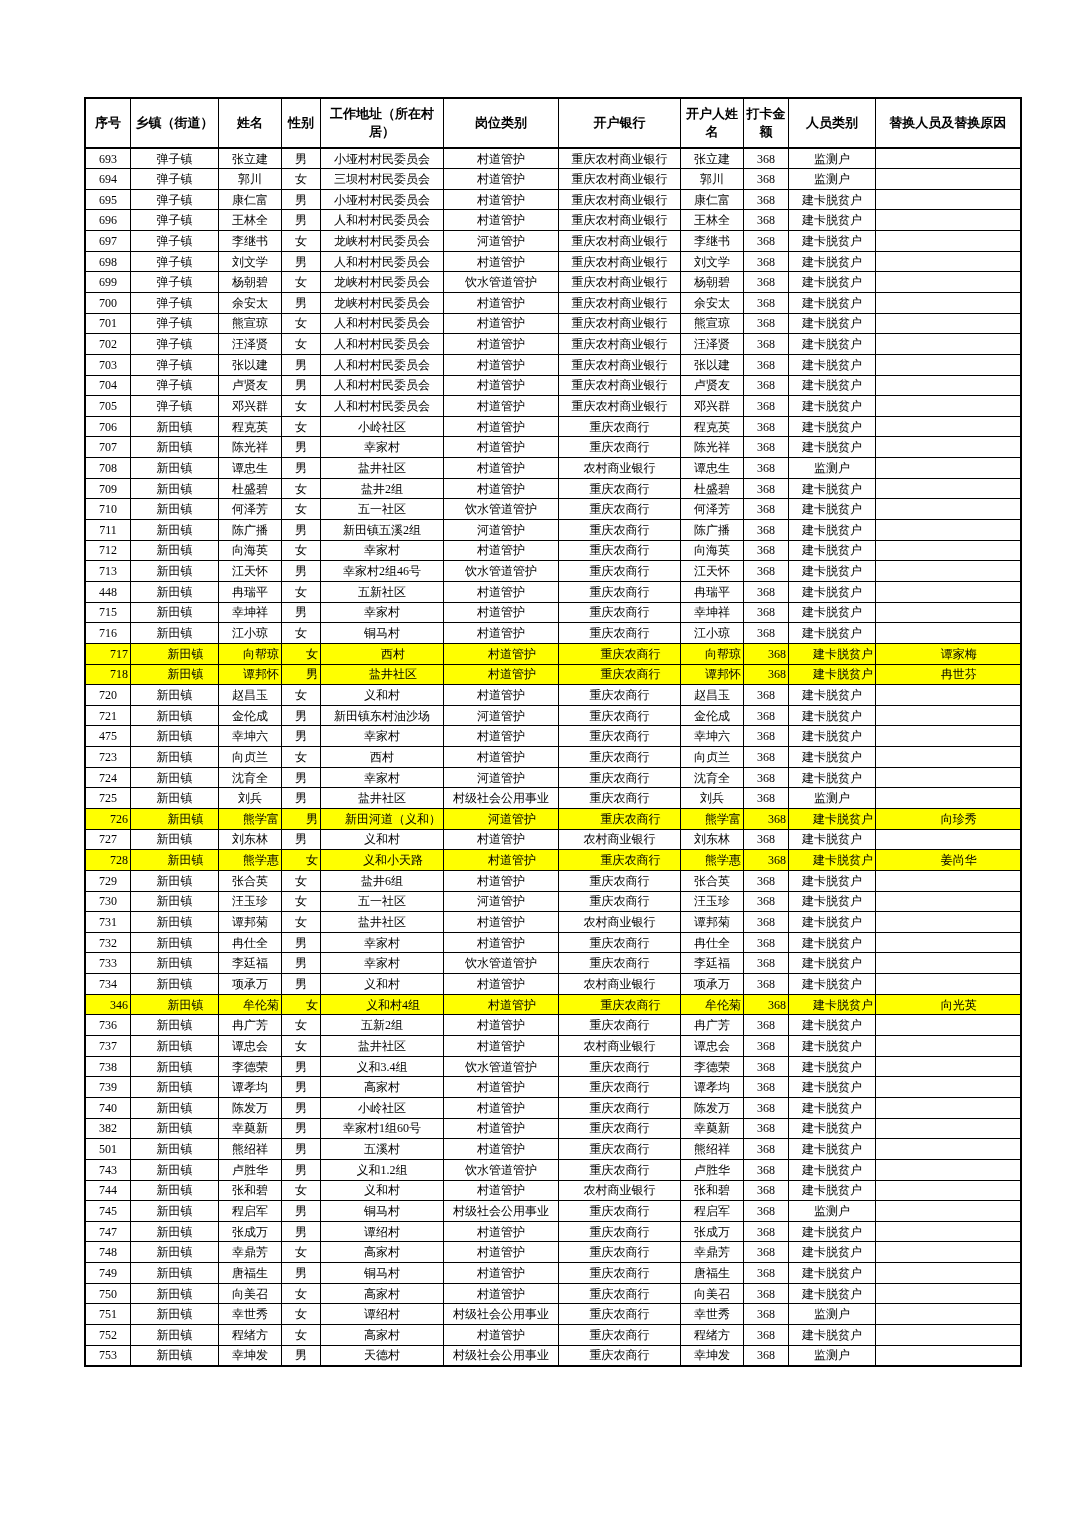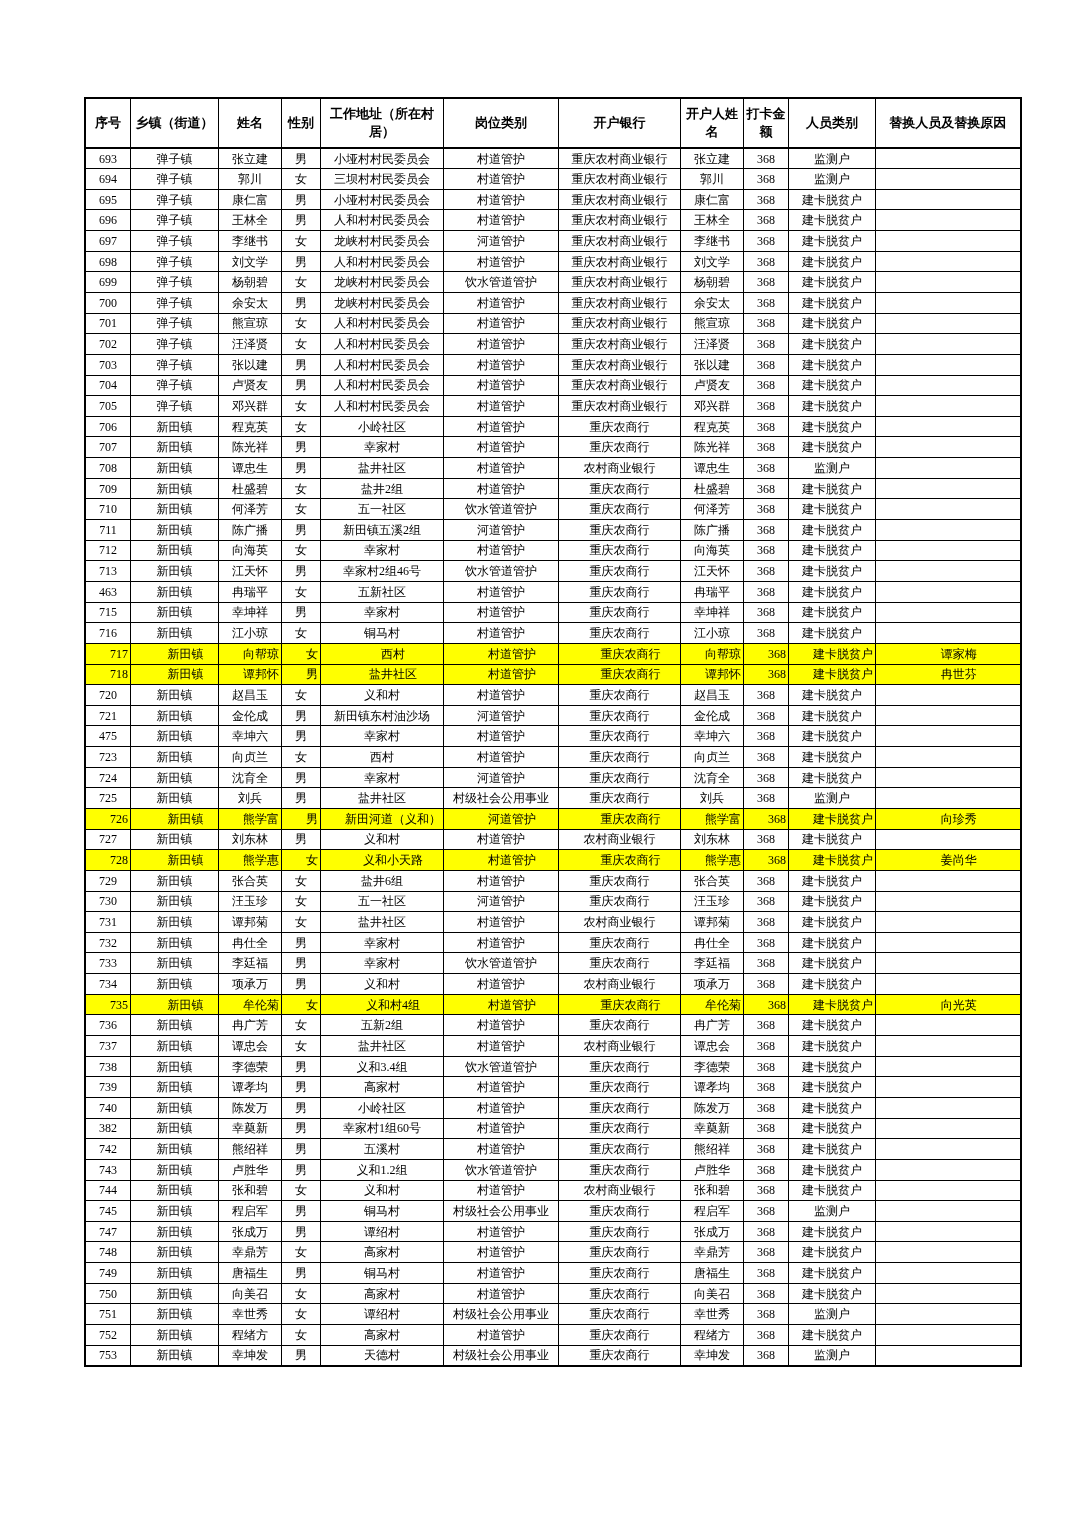--- a/index.html
+++ b/index.html
@@ -360,21 +360,21 @@
             <td>男</td>
             <td>幸家村2组46号</td>
             <td>饮水管道管护</td>
             <td>重庆农商行</td>
             <td>江天怀</td>
             <td>368</td>
             <td>建卡脱贫户</td>
             <td></td>
           </tr>
           <tr>
-            <td>463</td>
+            <td>448</td>
             <td>新田镇</td>
             <td>冉瑞平</td>
             <td>女</td>
             <td>五新社区</td>
             <td>村道管护</td>
             <td>重庆农商行</td>
             <td>冉瑞平</td>
             <td>368</td>
             <td>建卡脱贫户</td>
             <td></td>
@@ -620,21 +620,21 @@
             <td>男</td>
             <td>义和村</td>
             <td>村道管护</td>
             <td>农村商业银行</td>
             <td>项承万</td>
             <td>368</td>
             <td>建卡脱贫户</td>
             <td></td>
           </tr>
           <tr class="hl">
-            <td>735</td>
+            <td>346</td>
             <td>新田镇</td>
             <td>牟伦菊</td>
             <td>女</td>
             <td>义和村4组</td>
             <td>村道管护</td>
             <td>重庆农商行</td>
             <td>牟伦菊</td>
             <td>368</td>
             <td>建卡脱贫户</td>
             <td>向光英</td>
@@ -711,21 +711,21 @@
             <td>男</td>
             <td>幸家村1组60号</td>
             <td>村道管护</td>
             <td>重庆农商行</td>
             <td>幸奠新</td>
             <td>368</td>
             <td>建卡脱贫户</td>
             <td></td>
           </tr>
           <tr>
-            <td>742</td>
+            <td>501</td>
             <td>新田镇</td>
             <td>熊绍祥</td>
             <td>男</td>
             <td>五溪村</td>
             <td>村道管护</td>
             <td>重庆农商行</td>
             <td>熊绍祥</td>
             <td>368</td>
             <td>建卡脱贫户</td>
             <td></td>

